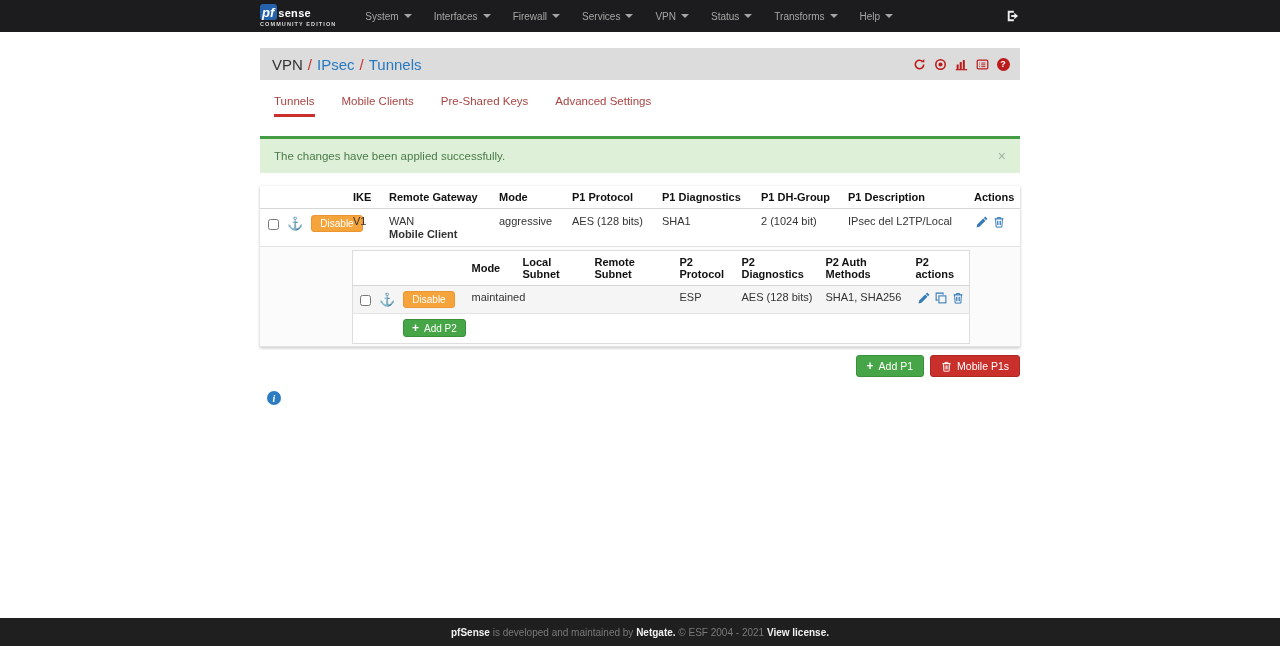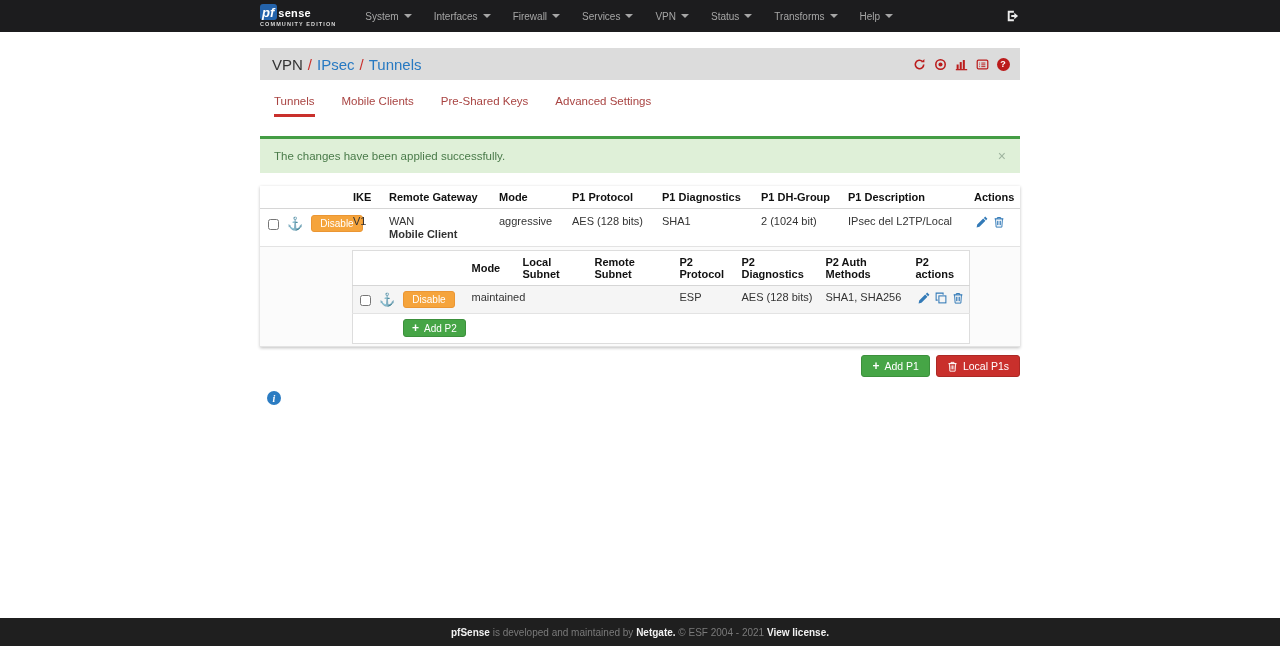--- a/index.html
+++ b/index.html
@@ -336,21 +336,21 @@
       <span class="plus">+</span>
       <span>Add P1</span>
     </button>
     <button class="btn btn-danger btn-lg">
       <svg viewBox="0 0 16 16" fill="none" stroke="#ffffff">
           <path d="M2.2 3.8h11.6" stroke-width="1.6"></path>
           <path d="M5.8 3.8V2h4.4v1.8" stroke-width="1.3"></path>
           <path d="M3.4 3.8l.8 11h7.6l.8-11" stroke-width="1.3"></path>
           <path d="M6 6.4v5.8M8 6.4v5.8M10 6.4v5.8" stroke-width="1.1"></path>
         </svg>
-      <span>Local P1s</span>
+      <span>Mobile P1s</span>
     </button>
   </div>
 
   <div class="info-icon">
     <span>i</span>
   </div>
 </div>
 
 <footer class="footer">
   <a class="f-strong">pfSense</a>

